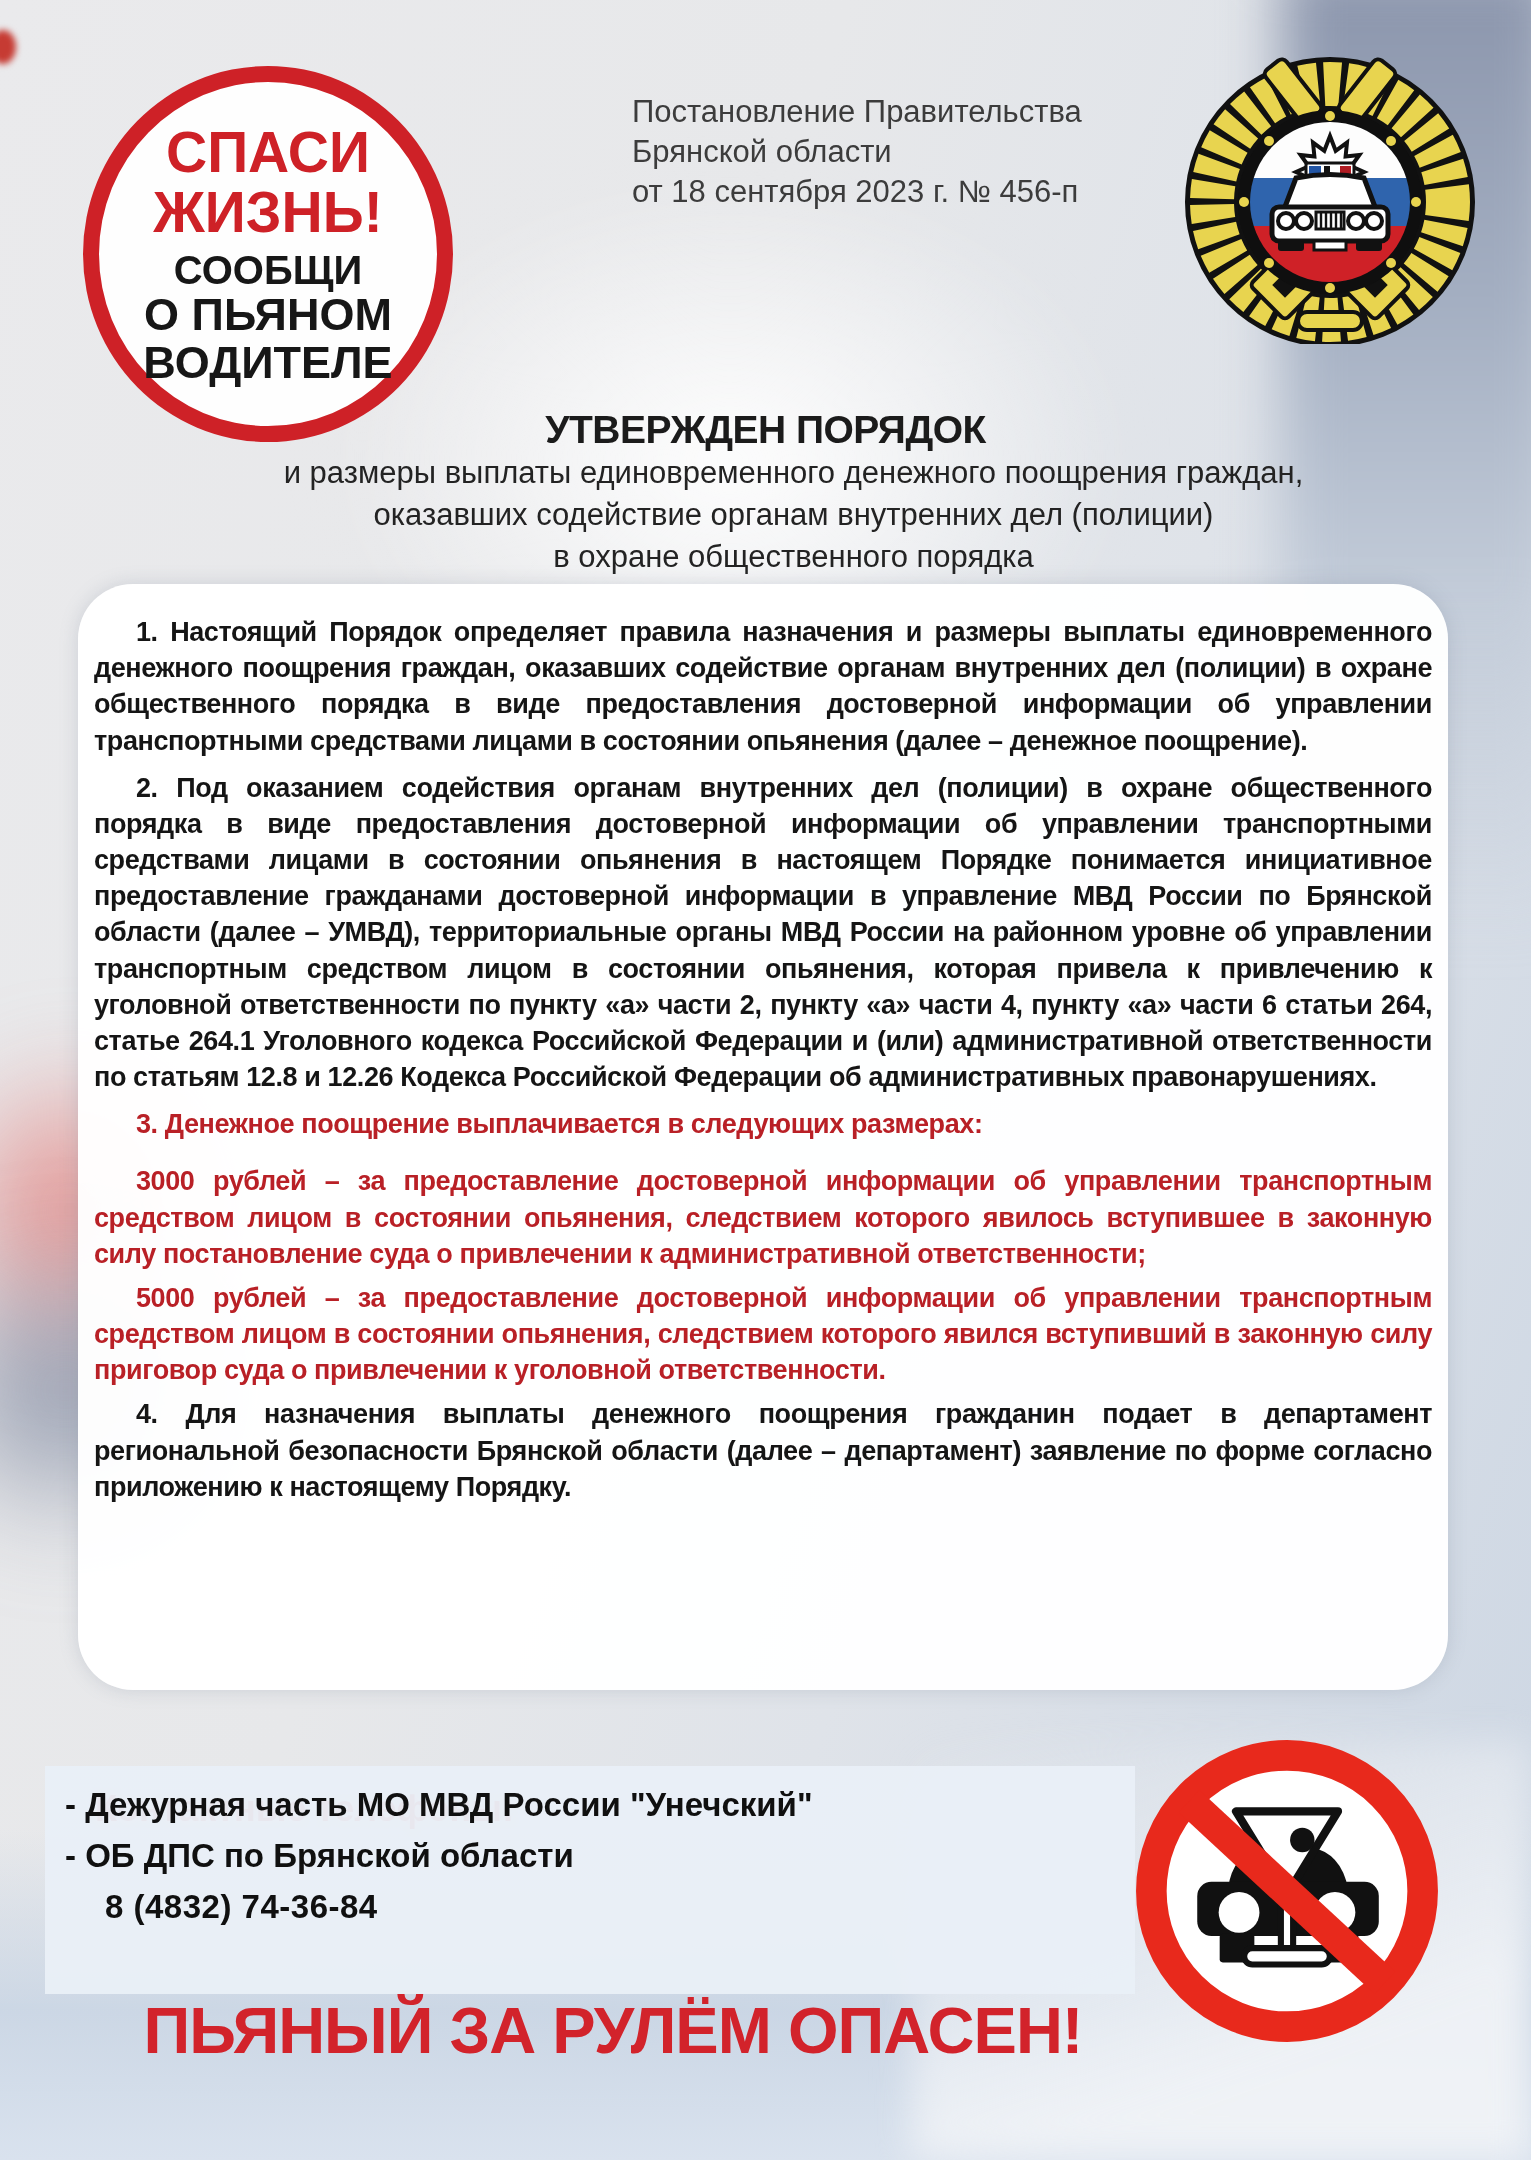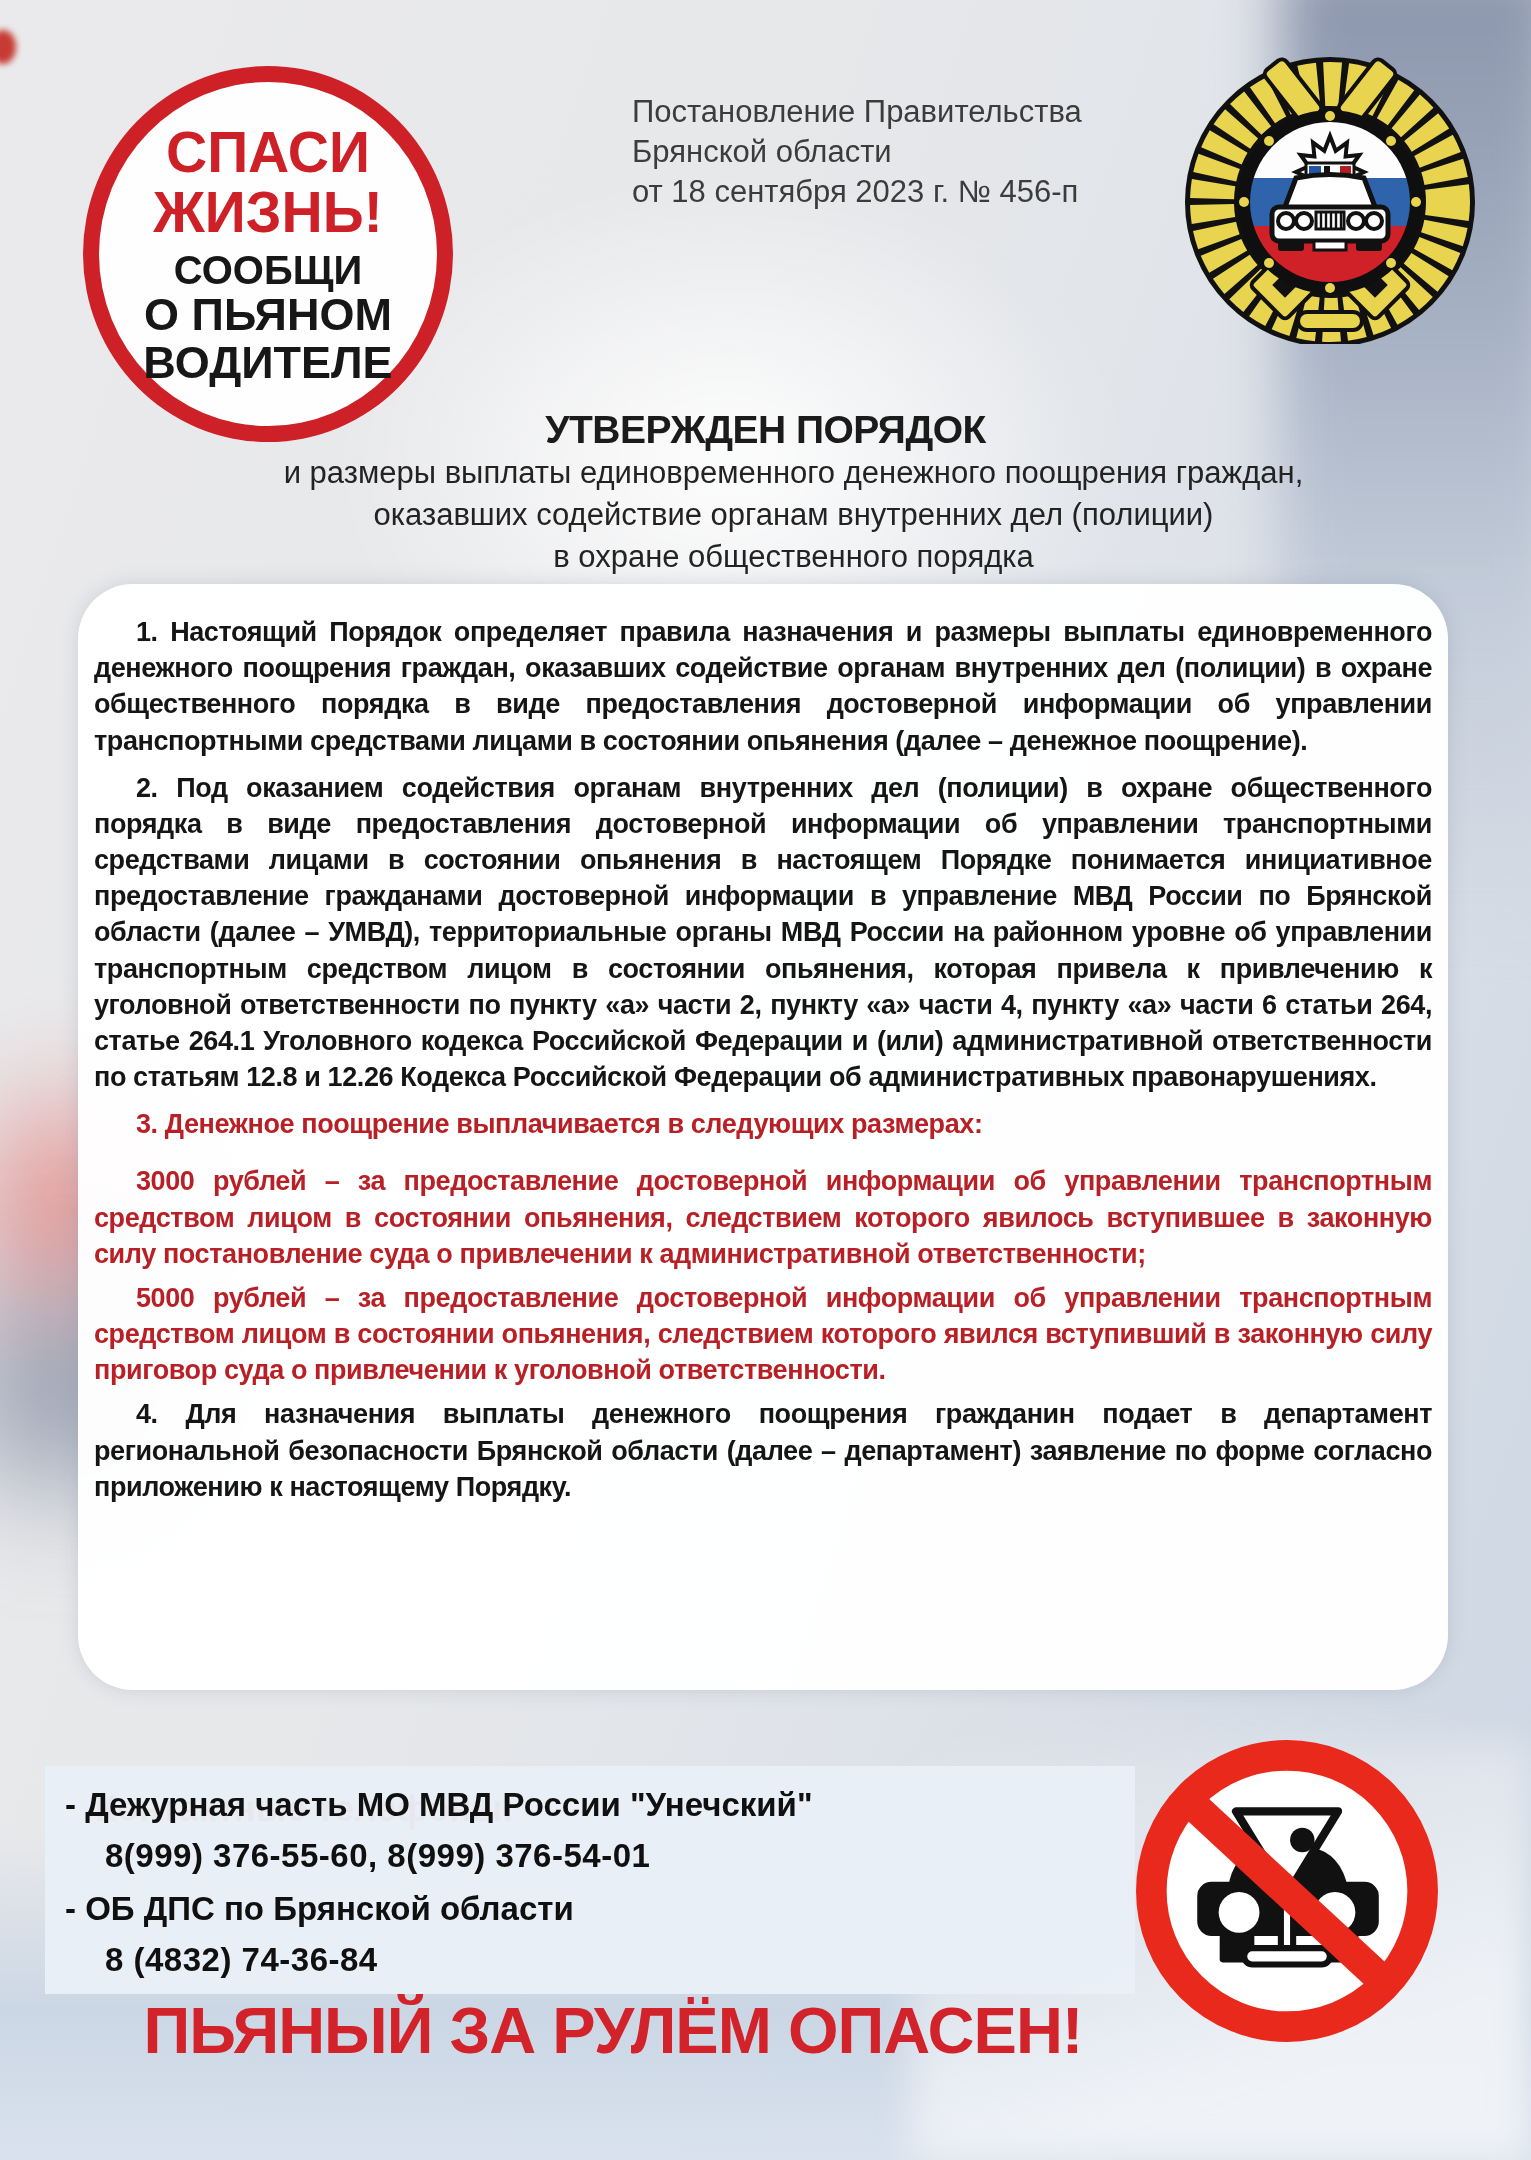--- a/index.html
+++ b/index.html
@@ -155,21 +155,20 @@
     <p class="para">2. Под оказанием содействия органам внутренних дел (полиции) в охране общественного порядка в виде предоставления достоверной информации об управлении транспортными средствами лицами в состоянии опьянения в настоящем Порядке понимается инициативное предоставление гражданами достоверной информации в управление МВД России по Брянской области (далее – УМВД), территориальные органы МВД России на районном уровне об управлении транспортным средством лицом в состоянии опьянения, которая привела к привлечению к уголовной ответственности по пункту «а» части 2, пункту «а» части 4, пункту «а» части 6 статьи 264, статье 264.1 Уголовного кодекса Российской Федерации и (или) административной ответственности по статьям 12.8 и 12.26 Кодекса Российской Федерации об административных правонарушениях.</p>
     <p class="para red tight">3. Денежное поощрение выплачивается в следующих размерах:</p>
     <p class="para red">3000 рублей – за предоставление достоверной информации об управлении транспортным средством лицом в состоянии опьянения, следствием которого явилось вступившее в законную силу постановление суда о привлечении к административной ответственности;</p>
     <p class="para red">5000 рублей – за предоставление достоверной информации об управлении транспортным средством лицом в состоянии опьянения, следствием которого явился вступивший в законную силу приговор суда о привлечении к уголовной ответственности.</p>
     <p class="para">4. Для назначения выплаты денежного поощрения гражданин подает в департамент региональной безопасности Брянской области (далее – департамент) заявление по форме согласно приложению к настоящему Порядку.</p>
   </div>
 
   <div class="contacts-heading">Контактные телефоны:</div>
   <div class="contacts-box">
     <div class="c-name">- Дежурная часть МО МВД России "Унечский"</div>
-    <div class="c-phone">8(999) 376-55-60, 8(999) 376-54-01</div>
     <div class="c-name">- ОБ ДПС по Брянской области</div>
     <div class="c-phone">8 (4832) 74-36-84</div>
   </div>
 
   <svg class="nodrink" viewBox="0 0 300 300">
     <circle cx="150" cy="150" r="133" fill="#fff" stroke="#e8291c" stroke-width="30"></circle>
     <g fill="#111">
       <path d="M92,148 Q97,112 127,107 L173,107 Q203,112 210,148 Z"></path>
       <rect x="62" y="141" width="178" height="53" rx="14"></rect>
       <rect x="84" y="192" width="34" height="28" rx="3"></rect>

